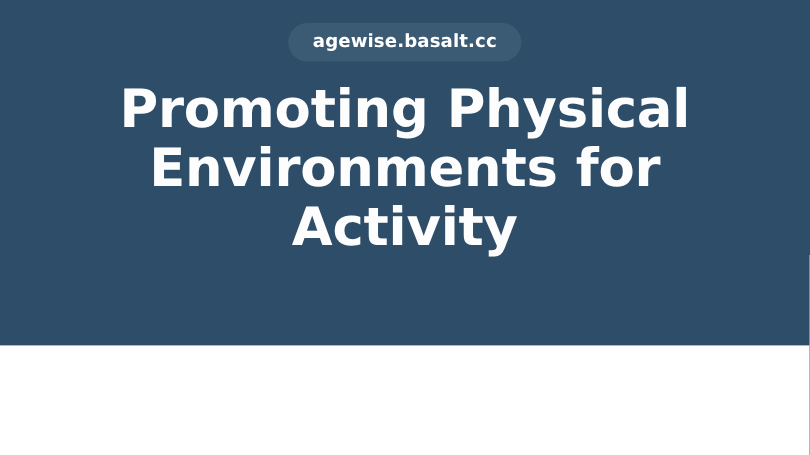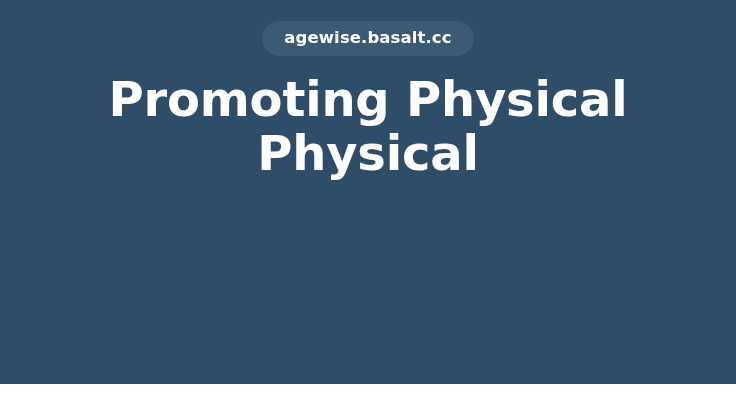--- a/index.html
+++ b/index.html
@@ -10,21 +10,21 @@
   body {
     width: 736px;
     height: 414px;
     overflow: hidden;
     font-family: "DejaVu Sans", "Liberation Sans", sans-serif;
   }
 
   #social-card {
     position: relative;
     width: 736px;
-    height: 384px;
+    height: 314px;
     box-sizing: border-box;
     display: flex;
     flex-direction: column;
     align-items: center;
     background: #2d4d68;
     overflow: hidden;
   }
 
   
   .badge-row {
@@ -82,16 +82,17 @@
 <div id="social-card">
 
   <div class="badge-row">
     <div class="domain-badge">
       <span class="domain-badge-label">agewise.basalt.cc</span>
     </div>
   </div>
 
   <h1 class="headline">
     <span class="line">Promoting Physical</span>
-    <span class="line">Physical</span>
+    <span class="line">Environments for</span>
+    <span class="line">Activity</span>
   </h1>
 
 </div>
 
 </body></html>

